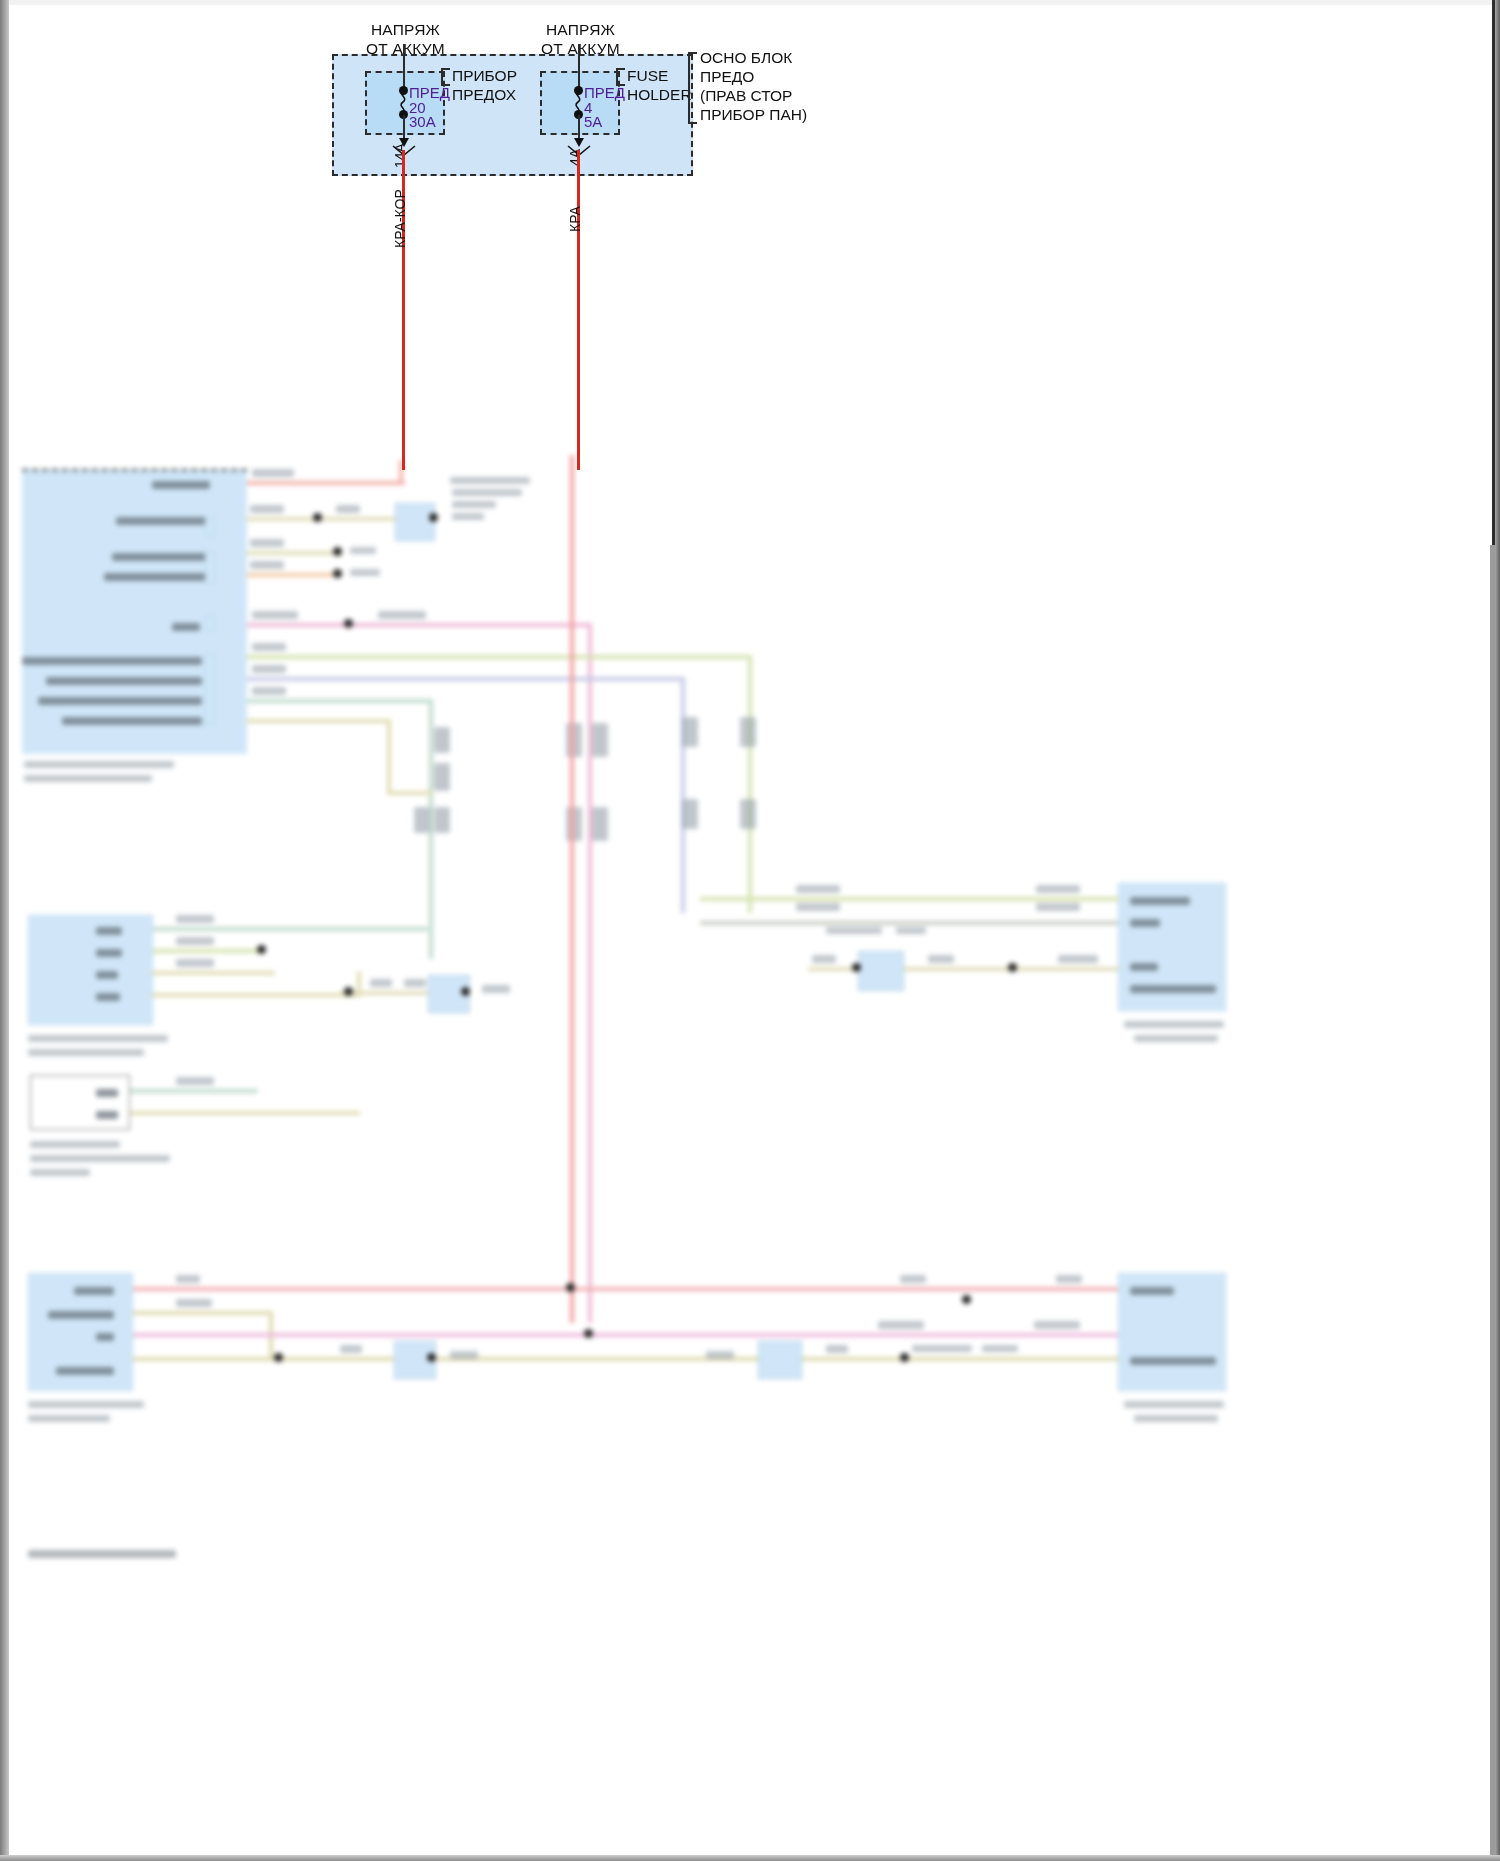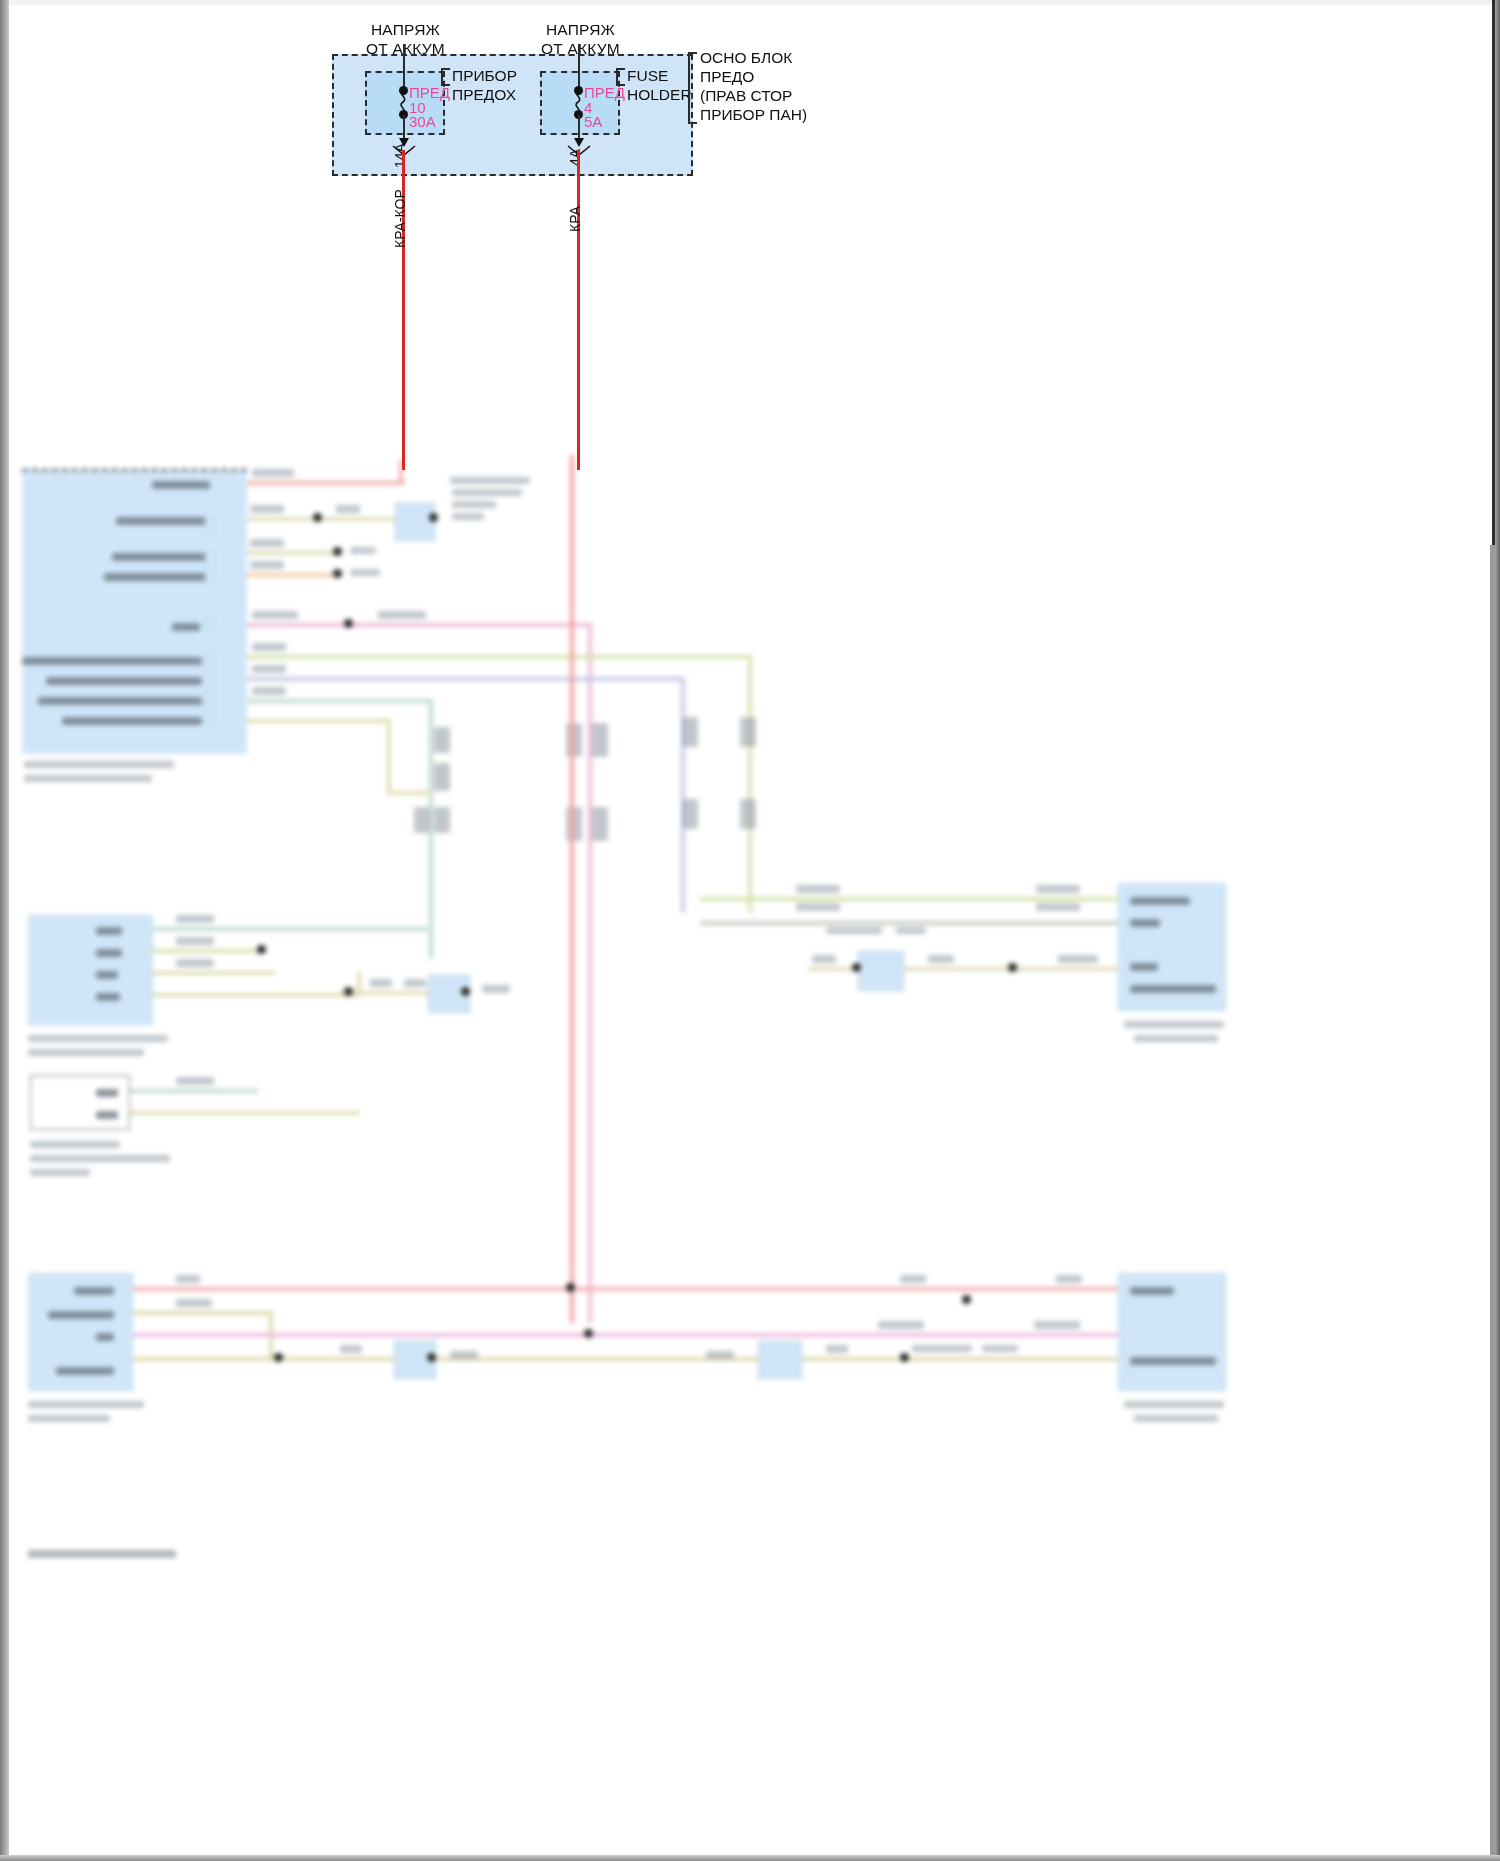--- a/index.html
+++ b/index.html
@@ -52,21 +52,21 @@
   }
   .side-cap{
     position:absolute;font-size:15.5px;line-height:19px;color:#111;
     white-space:pre-line;
   }
 
   .vwire{position:absolute;background:#2b2b2b;width:2px;}
   .redwire{position:absolute;background:#d6281e;width:3px;}
 
   .dot{position:absolute;width:9px;height:9px;border-radius:50%;background:#101010;}
-  .fuse-txt{position:absolute;font-size:15px;line-height:18px;color:#ec4899;}
+  .fuse-txt{position:absolute;font-size:15px;line-height:18px;color:#4c1d95;}
 
   .vert-text{
     position:absolute;
     font-size:14px;color:#111;
     transform:rotate(-90deg);
     transform-origin:left top;
     white-space:nowrap;
   }
   svg.arrow{position:absolute;overflow:visible;}
 
@@ -321,21 +321,21 @@
     <div class="dot" style="left:399px;top:110px;"></div>
     <div class="vwire" style="left:403px;top:115px;height:27px;"></div>
     <svg class="arrow" style="left:396px;top:136px;width:16px;height:12px;" viewBox="0 0 16 12">
       <path d="M8,11 L3,2 L13,2 Z" fill="#111"></path>
     </svg>
 
     <svg class="arrow" style="left:392px;top:145px;width:24px;height:12px;" viewBox="0 0 24 12">
       <path d="M1,1 L12,10 L23,1" fill="none" stroke="#111" stroke-width="1.6"></path>
     </svg>
     <div class="fuse-txt" style="left:409px;top:84px;">ПРЕД</div>
-    <div class="fuse-txt" style="left:409px;top:99px;">10</div>
+    <div class="fuse-txt" style="left:409px;top:99px;">20</div>
     <div class="fuse-txt" style="left:409px;top:113px;">30A</div>
     <div class="vert-text" style="left:392px;top:168px;">14A</div>
 
     <div class="redwire" style="left:402px;top:150px;height:320px;"></div>
     <div class="vert-text" style="left:392px;top:248px;">КРА-КОР</div>
 
     <div class="fuse-inner" style="left:540px;top:71px;width:80px;height:64px;"></div>
     <div class="bracket" style="left:616px;top:68px;height:18px;"></div>
     <div class="side-cap" style="left:627px;top:66px;">FUSE
 HOLDER</div>

